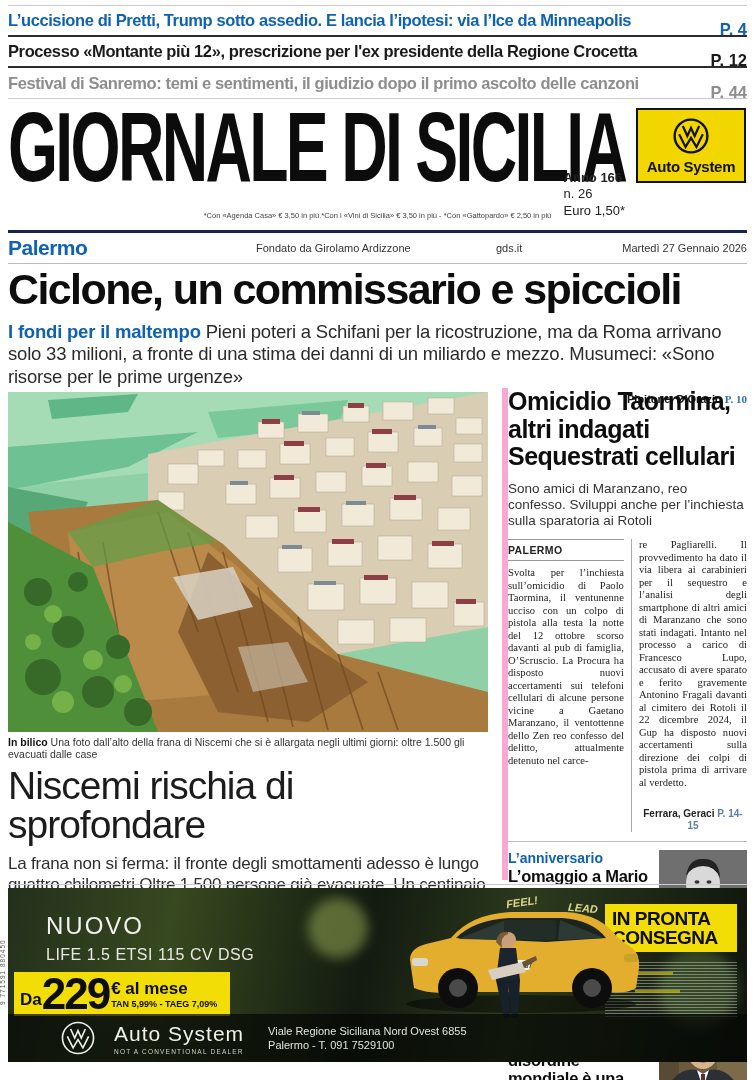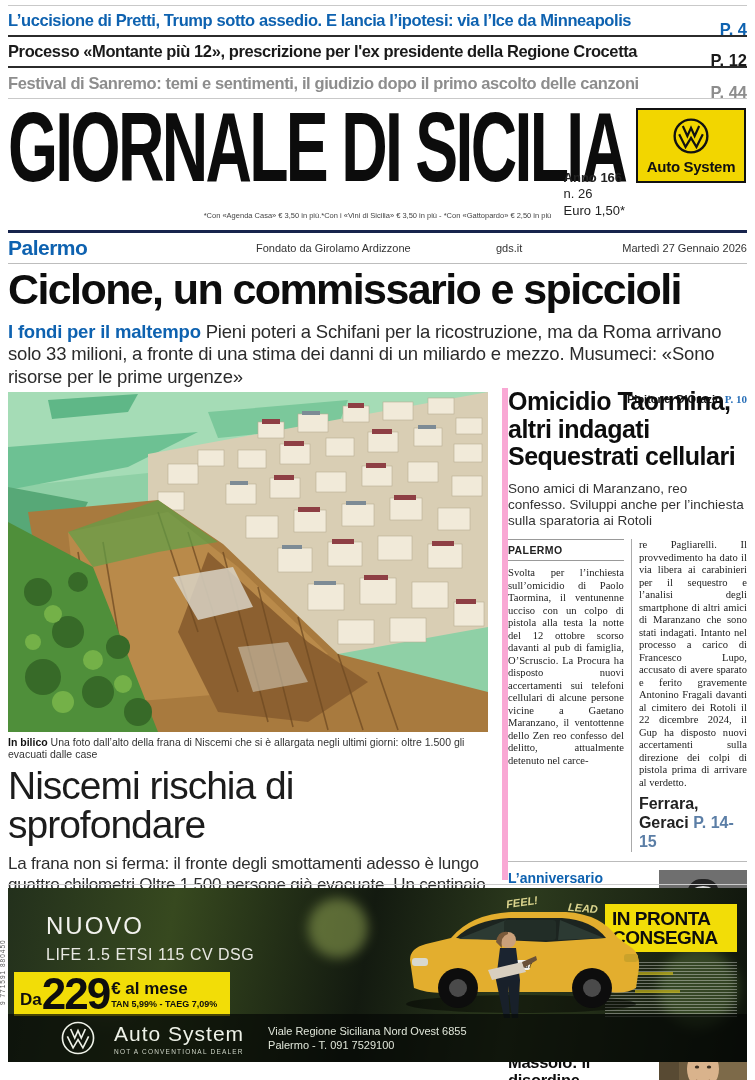--- a/index.html
+++ b/index.html
@@ -60,21 +60,21 @@
   .colL .by { text-align:right; font-size:11px; margin-top:0px; }
   
   .colR h2 { font-size:25px; font-weight:700; line-height:1.1; letter-spacing:-0.5px; color:#0d0d0d; }
   .colR .deck3 { margin-top:10px; font-size:13.5px; line-height:1.2; color:#333; }
   .crime-cols { margin-top:10px; display:flex; }
   .crime-col { width:50%; font-family:"Liberation Serif", serif; font-size:10.6px; line-height:1.18;
     text-align:justify; color:#222; }
   .crime-col + .crime-col { border-left:1px solid #aaa; padding-left:7px; margin-left:7px; }
   .palermo-lbl { border-top:1px solid #999; border-bottom:1px solid #999; font-family:"Liberation Sans",sans-serif;
     font-weight:700; font-size:10.5px; letter-spacing:0.4px; padding:4px 0; margin-bottom:6px; }
-  .crime-by { text-align:left; font-size:16px; margin-top:6px; font-family:"Liberation Sans",sans-serif; }
+  .crime-by { text-align:center; font-size:10px; margin-top:19px; font-family:"Liberation Sans",sans-serif; }
   .crime-by .pg { color:#5b7ea6; font-weight:700; }
   .subdiv { border-top:1px solid #bbb; margin:9px 0 8px; }
   .brief { display:flex; gap:8px; }
   .brief-txt { flex:1; }
   .brief .sec { color:#0e62b0; font-weight:700; font-size:14px; }
   .brief h3 { font-size:16.5px; font-weight:700; letter-spacing:-0.3px; line-height:1.1; color:#0d0d0d; margin-top:1px; }
   .brief p { margin-top:6px; font-family:"Liberation Serif", serif; font-size:11px; line-height:1.2; color:#222; }
   .brief .bby { text-align:right; font-size:10.5px; margin-top:1px; } .brief .bby .pg { font-weight:700; color:#444; }
   .pic { width:88px; height:72px; flex:0 0 auto; }
   

